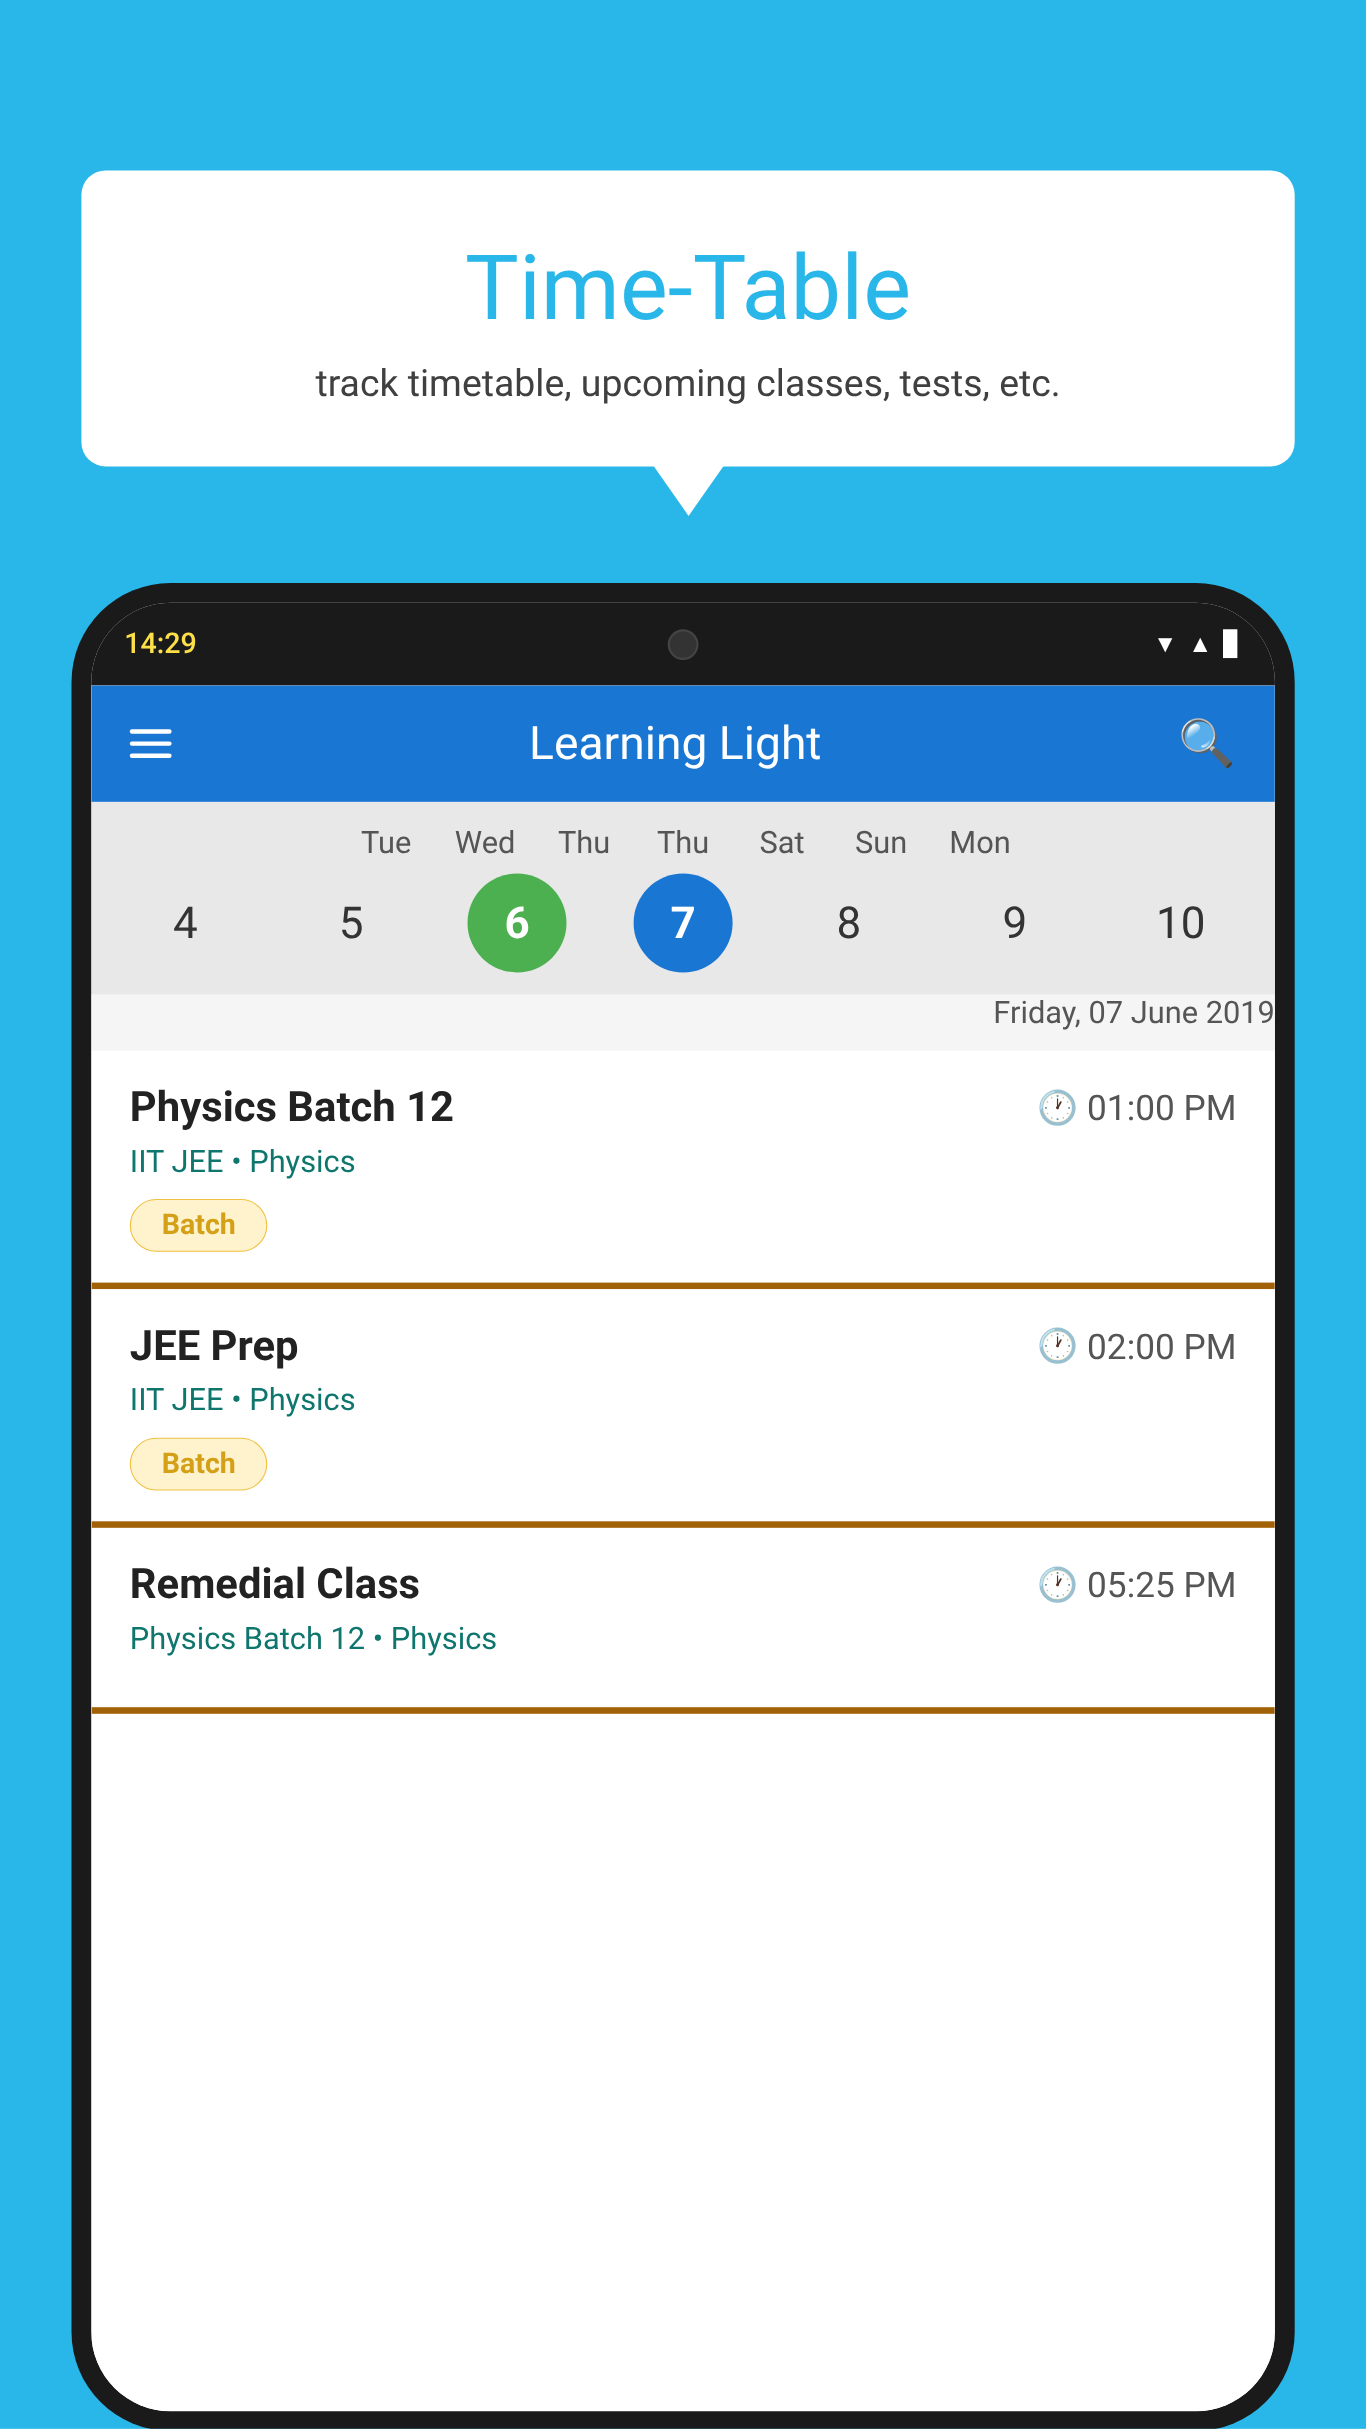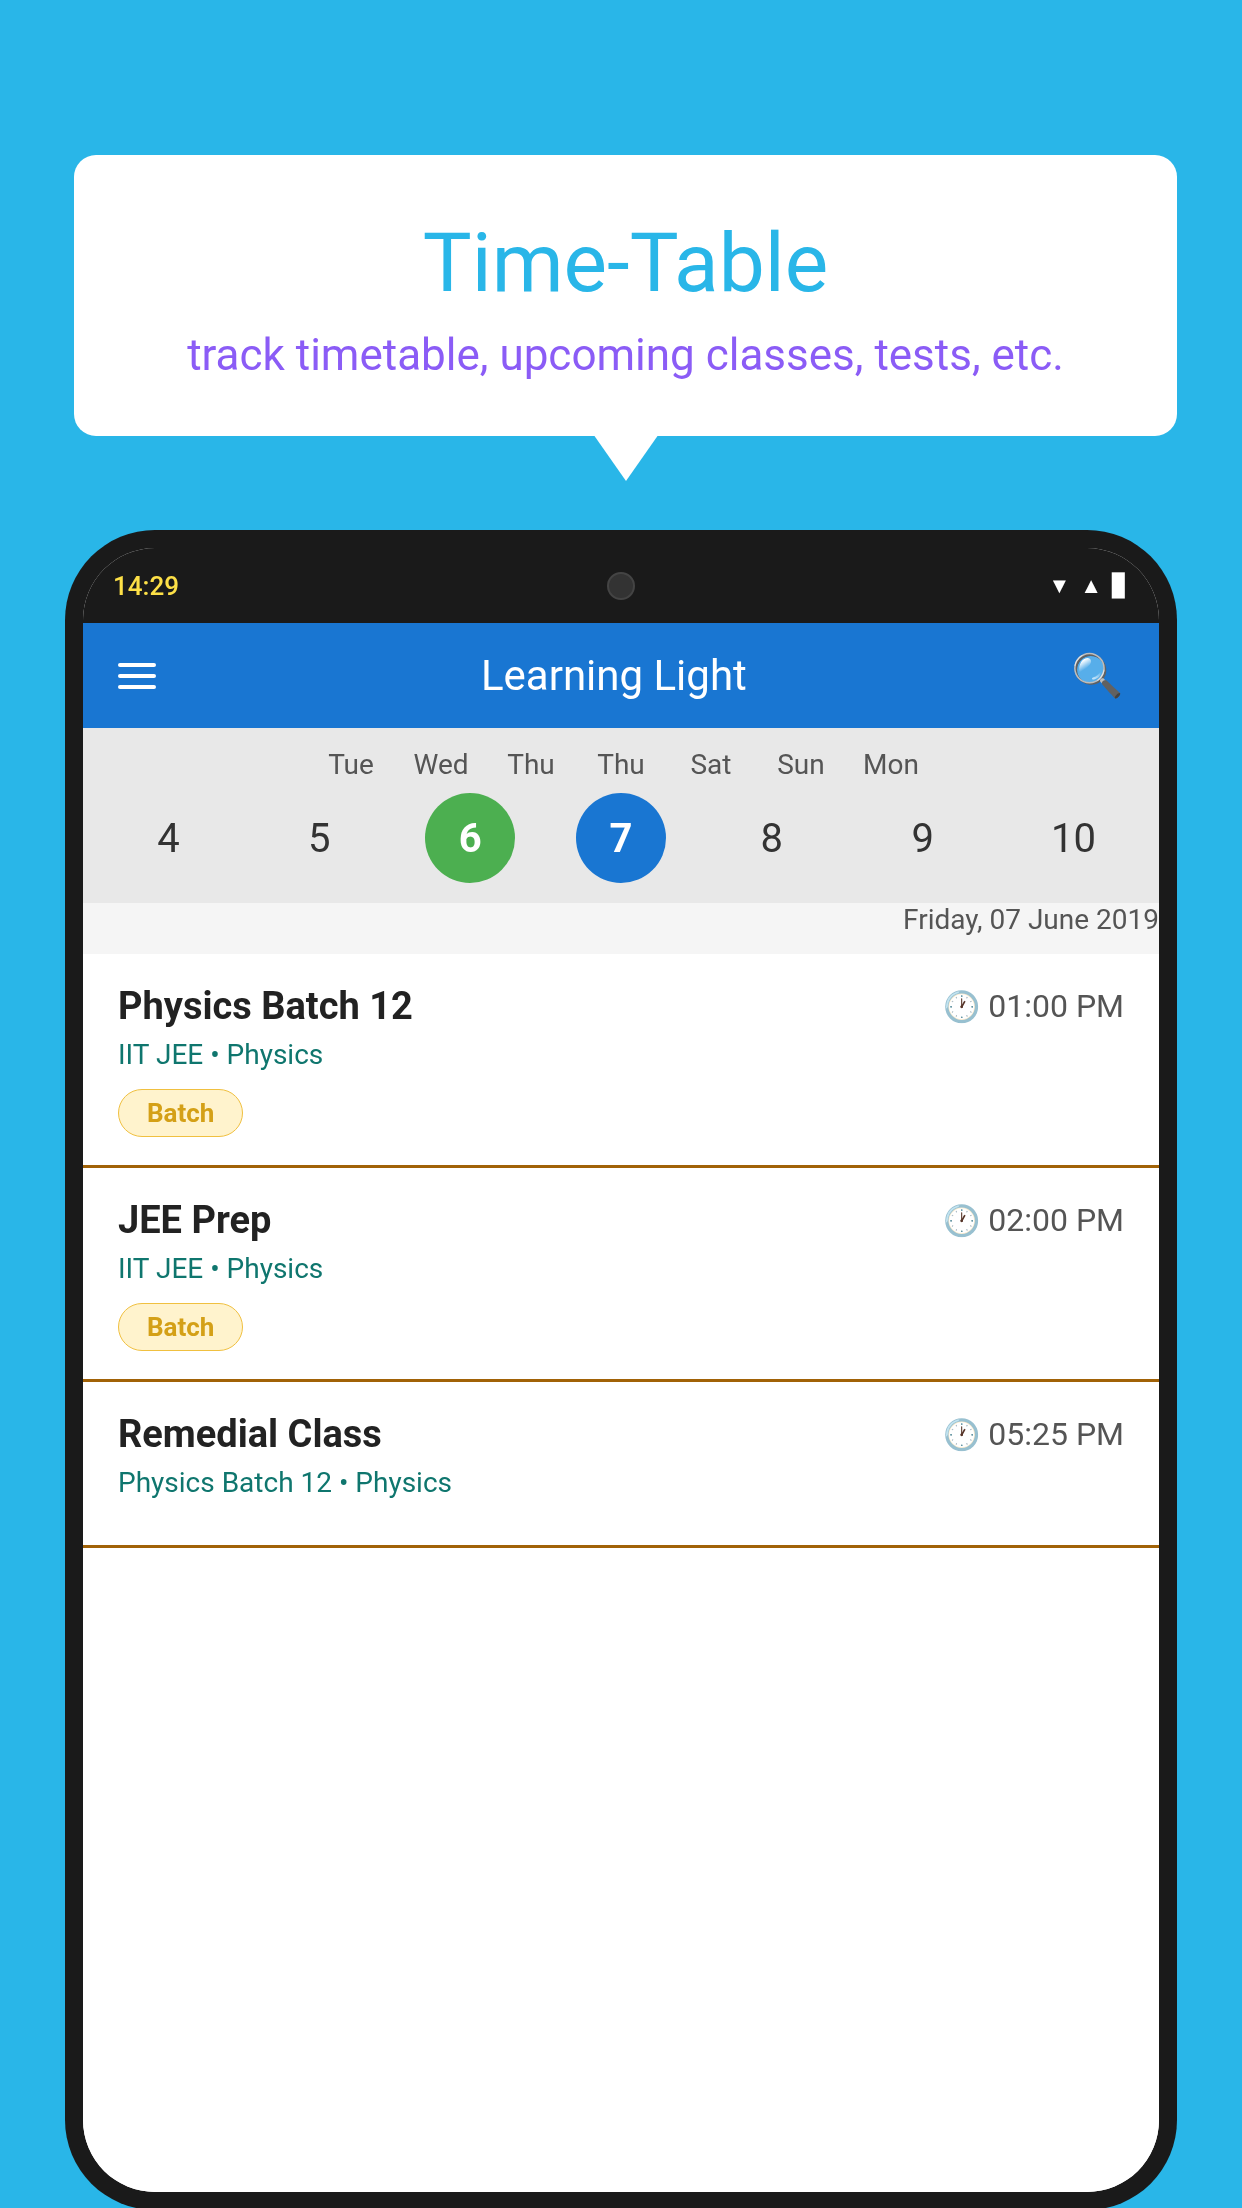--- a/index.html
+++ b/index.html
@@ -42,22 +42,22 @@
     }
 
     .bubble-title {
       font-size: 82px;
       font-weight: 400;
       color: #29B6E8;
       margin-bottom: 18px;
     }
 
     .bubble-subtitle {
-      font-size: 44px;
-      color: #8b5cf6;
+      font-size: 34px;
+      color: #404040;
       font-weight: 400;
     }
 
     
     .phone-frame {
       position: absolute;
       top: 530px;
       left: 65px;
       right: 65px;
       bottom: 0;
@@ -230,21 +230,21 @@
     
     .schedule-list {
       flex: 1;
       overflow: hidden;
       background: white;
     }
 
     .schedule-item {
       background: white;
       padding: 30px 35px 28px;
-      border-bottom: 3px solid #a16207;
+      border-bottom: 6px solid #a16207;
     }
 
     .schedule-item-header {
       display: flex;
       justify-content: space-between;
       align-items: center;
       margin-bottom: 10px;
     }
 
     .schedule-title {

